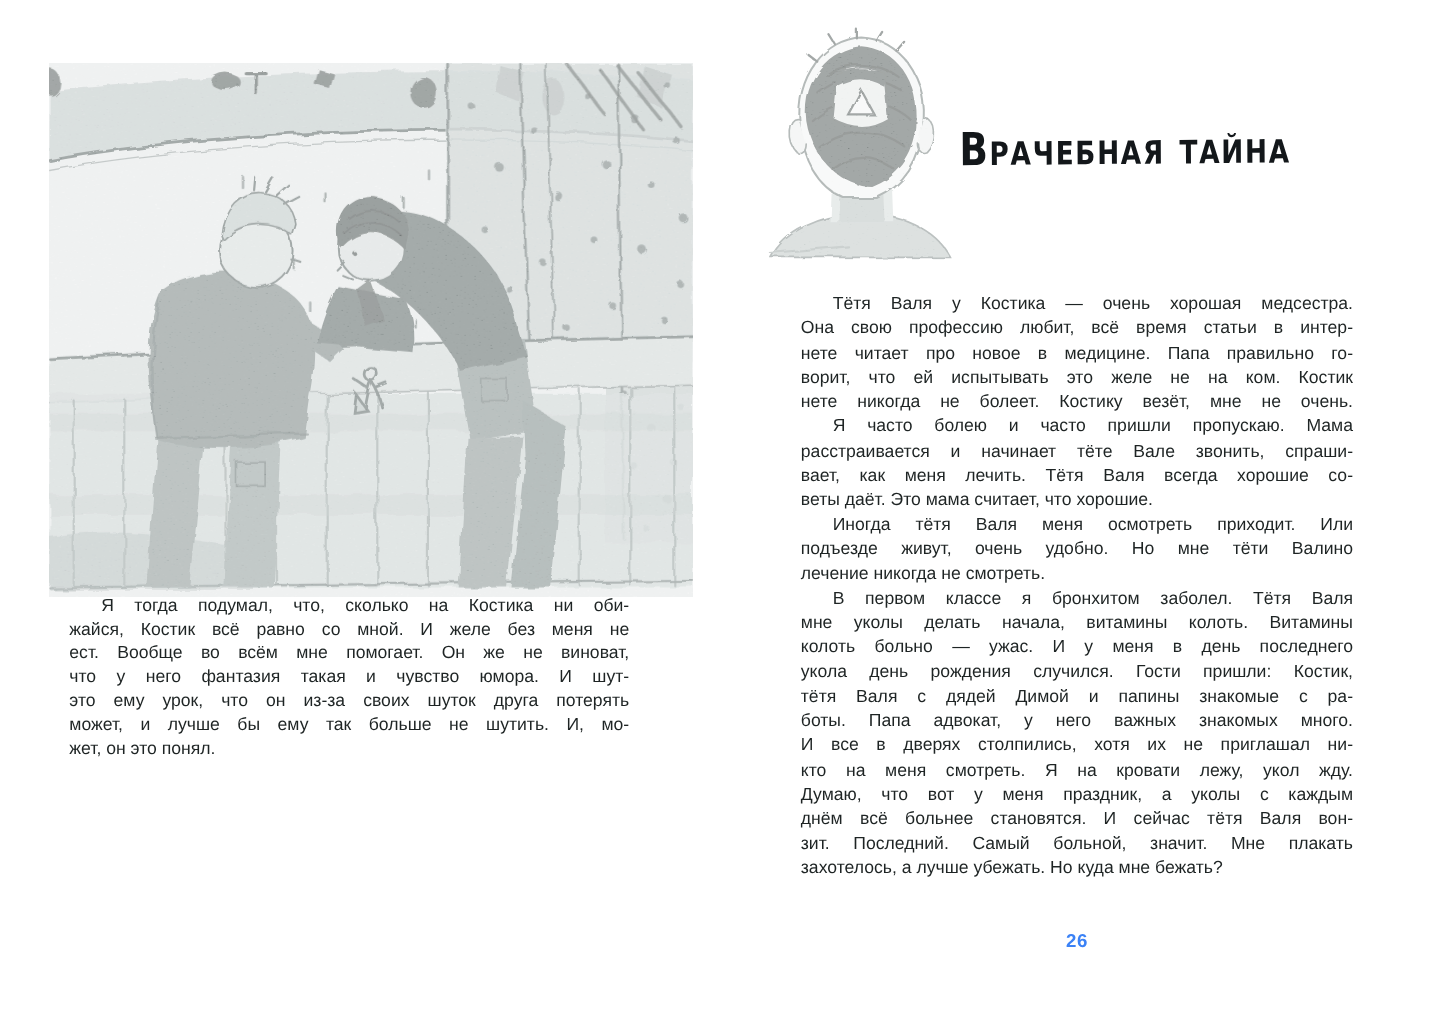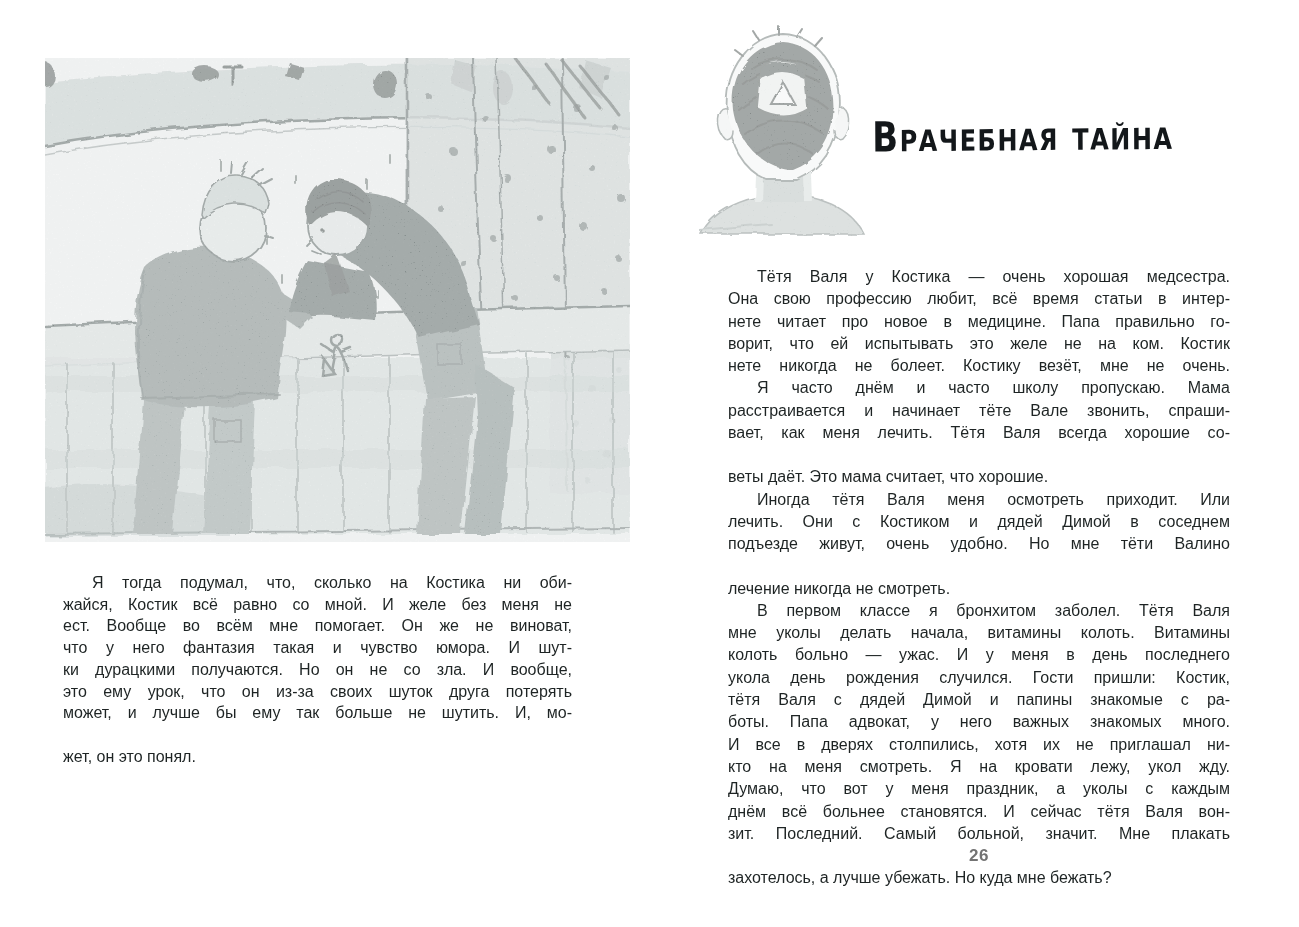--- a/index.html
+++ b/index.html
@@ -8,37 +8,37 @@
     background:#ffffff;
     font-family:"Liberation Sans", sans-serif;
   }
   .book{position:absolute;inset:0;}
   .illus{position:absolute;}
   .illus svg{display:block;}
   .grain{mix-blend-mode:screen;opacity:.55;}
   .grain2{mix-blend-mode:multiply;opacity:.14;}
 
   .textblock{position:absolute;color:#1e2424;}
-  .left-text{left:63px;top:572px;width:509px;font-size:16px;line-height:21.7px;}
+  .left-text{left:63px;top:540px;width:509px;font-size:16px;line-height:21.7px;}
   .right-text{left:728px;top:266px;width:502px;font-size:16px;line-height:22.3px;}
   .line{text-align:justify;text-align-last:justify;}
   .line.first{text-indent:29px;}
-  .line.last{text-align-last:left;margin-top:22px;}
+  .line.last{text-align-last:left;}
 
   .chapter-title{
     position:absolute;left:872px;top:110px;margin:0;
     font-family:"DejaVu Sans","Liberation Sans",sans-serif;
     font-weight:bold;font-size:34px;line-height:44px;
     font-variant:small-caps;letter-spacing:1.5px;white-space:nowrap;
     transform:scaleY(1.22) rotate(-0.4deg);transform-origin:left top;
     color:#13171a;
   }
   .page-number{
     position:absolute;left:728px;top:846px;width:502px;text-align:center;
-    font-weight:bold;font-size:17px;color:#737373;letter-spacing:.5px;
+    font-weight:bold;font-size:17px;color:#3b82f6;letter-spacing:.5px;
   }
 </style>
 </head>
 <body>
 
 <div class="book">
 
   <div class="page">
 
     <div class="illus" style="left:45px;top:58px;width:585px;height:484px;" role="img" aria-label="pencil sketch of two boys talking face to face over a plank balcony railing, dotted wall and rain behind">
@@ -173,21 +173,20 @@
         <rect class="grain2" width="585" height="484" filter="url(#grainD)"></rect>
       </svg>
     </div>
 
     <div class="textblock left-text">
       <div class="para">
         <div class="line first">Я тогда подумал, что, сколько на Костика ни оби-</div>
         <div class="line">жайся, Костик всё равно со мной. И желе без меня не</div>
         <div class="line">ест. Вообще во всём мне помогает. Он же не виноват,</div>
         <div class="line">что у него фантазия такая и чувство юмора. И шут-</div>
-        <div class="line">ки дурацкими получаются. Но он не со зла. И вообще,</div>
         <div class="line">это ему урок, что он из-за своих шуток друга потерять</div>
         <div class="line">может, и лучше бы ему так больше не шутить. И, мо-</div>
         <div class="line last">жет, он это понял.</div>
       </div>
     </div>
   </div>
 
   <div class="page">
 
     <div class="illus" style="left:699px;top:22px;width:168px;height:214px;" role="img" aria-label="pencil sketch of the back of a boy's head with dark scribbled hair and a light patch at the crown">
@@ -229,28 +228,27 @@
 
     <div class="textblock right-text">
       <div class="para">
         <div class="line first">Тётя Валя у Костика — очень хорошая медсестра.</div>
         <div class="line">Она свою профессию любит, всё время статьи в интер-</div>
         <div class="line">нете читает про новое в медицине. Папа правильно го-</div>
         <div class="line">ворит, что ей испытывать это желе не на ком. Костик</div>
         <div class="line">нете никогда не болеет. Костику везёт, мне не очень.</div>
       </div>
       <div class="para">
-        <div class="line first">Я часто днём и часто школу пропускаю. Мама</div>
+        <div class="line first">Я часто болею и часто пришли пропускаю. Мама</div>
         <div class="line">расстраивается и начинает тёте Вале звонить, спраши-</div>
         <div class="line">вает, как меня лечить. Тётя Валя всегда хорошие со-</div>
         <div class="line last">веты даёт. Это мама считает, что хорошие.</div>
       </div>
       <div class="para">
         <div class="line first">Иногда тётя Валя меня осмотреть приходит. Или</div>
-        <div class="line">лечить. Они с Костиком и дядей Димой в соседнем</div>
         <div class="line">подъезде живут, очень удобно. Но мне тёти Валино</div>
         <div class="line last">лечение никогда не смотреть.</div>
       </div>
       <div class="para">
         <div class="line first">В первом классе я бронхитом заболел. Тётя Валя</div>
         <div class="line">мне уколы делать начала, витамины колоть. Витамины</div>
         <div class="line">колоть больно — ужас. И у меня в день последнего</div>
         <div class="line">укола день рождения случился. Гости пришли: Костик,</div>
         <div class="line">тётя Валя с дядей Димой и папины знакомые с ра-</div>
         <div class="line">боты. Папа адвокат, у него важных знакомых много.</div>

